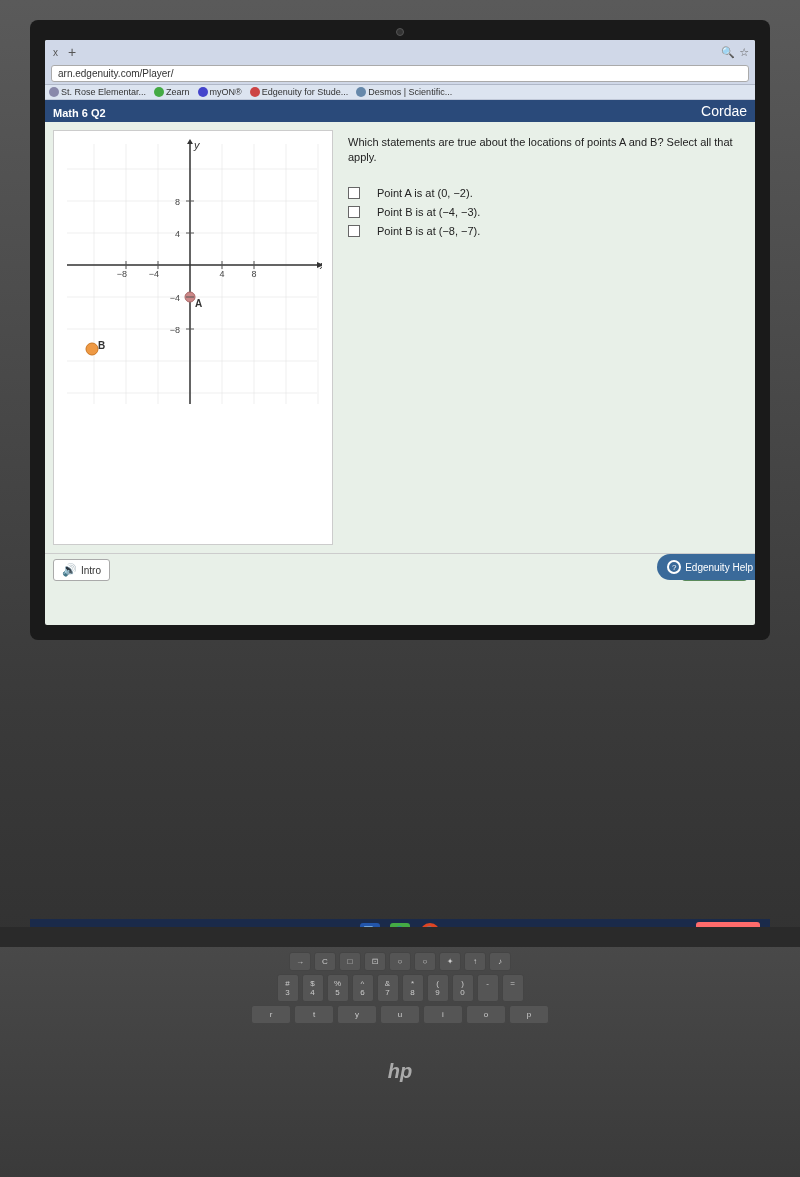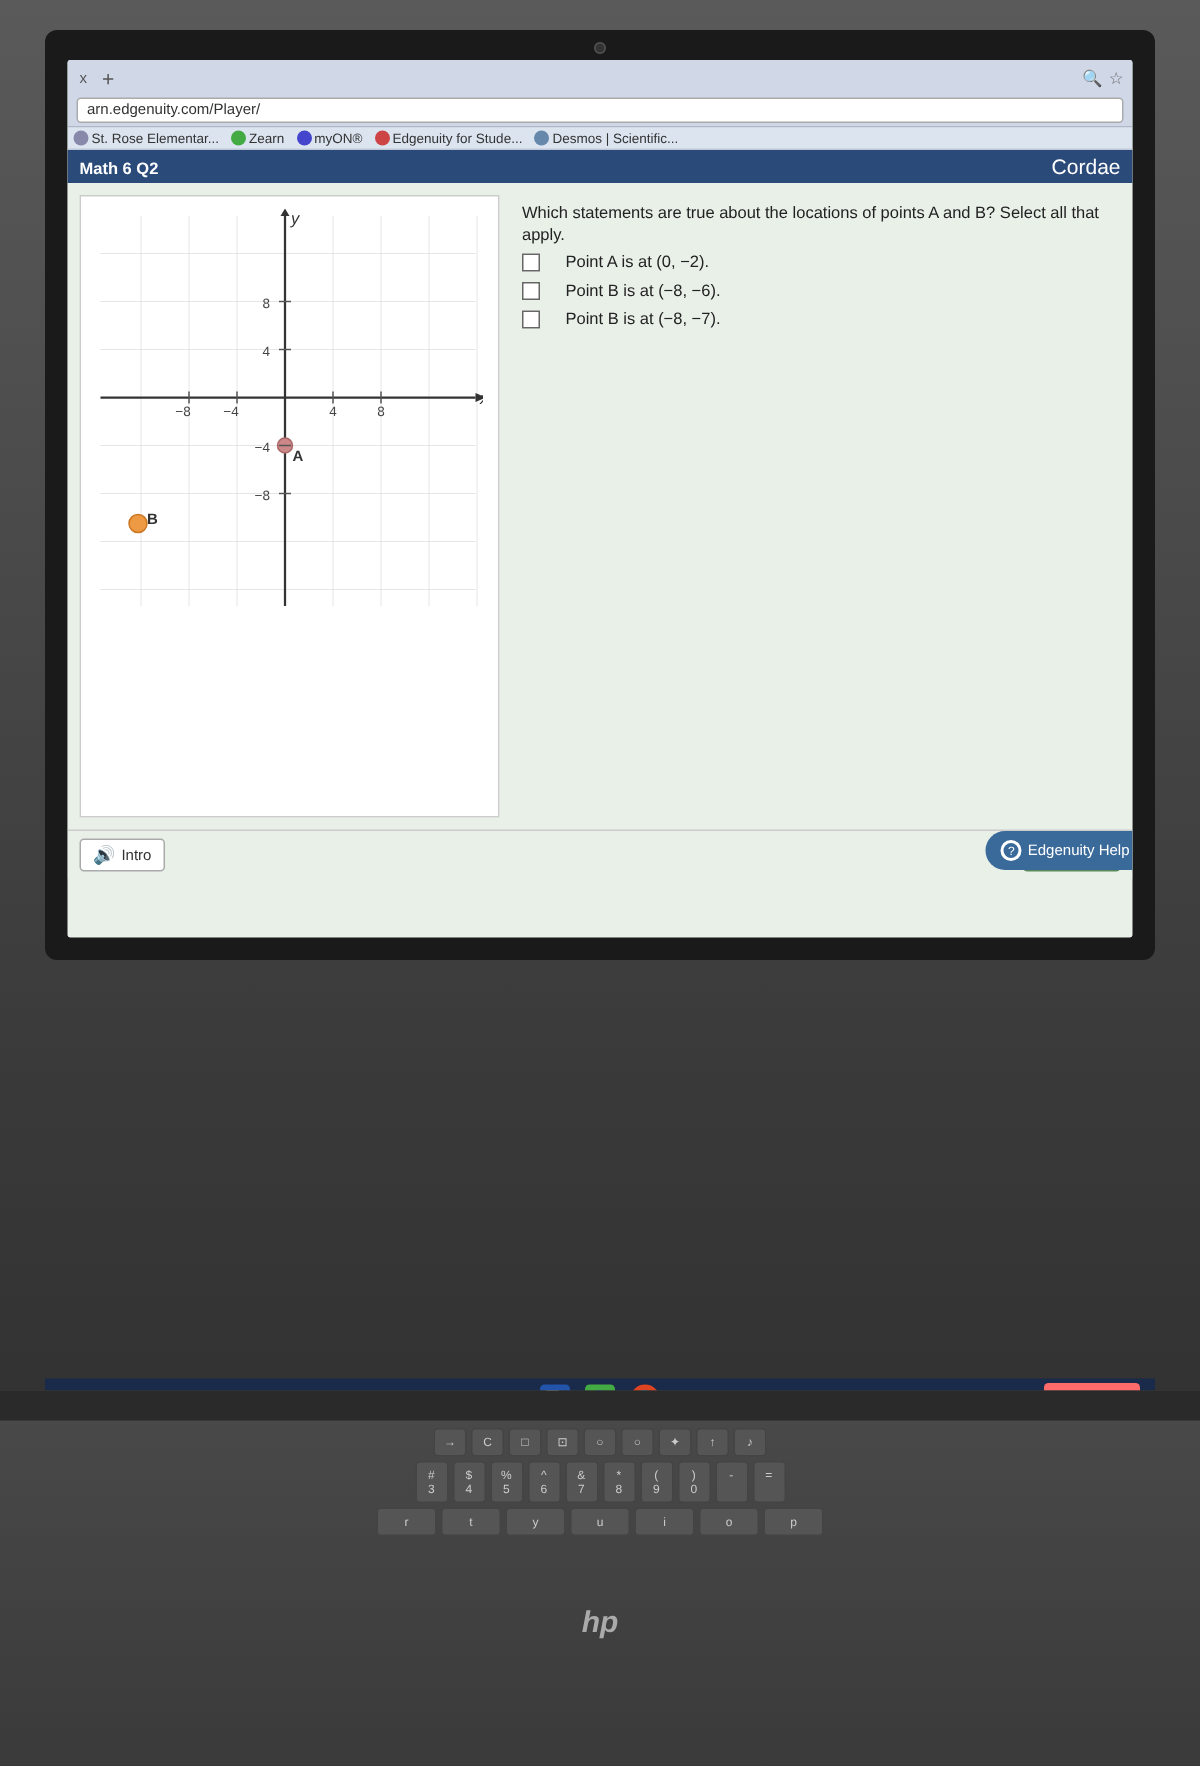--- a/index.html
+++ b/index.html
@@ -179,21 +179,21 @@
 
     
     .questions-area {
       flex: 1;
       padding: 5px;
     }
 
     .question-text {
       font-size: 11px;
       color: #222;
-      margin-bottom: 3px;
+      margin-bottom: 21px;
       line-height: 1.4;
     }
 
     .answer-option {
       display: flex;
       align-items: center;
       gap: 17px;
       margin-bottom: 7px;
       font-size: 11px;
       color: #222;
@@ -315,21 +315,21 @@
     .keyboard-hinge {
       height: 20px;
       background: #2a2a2a;
       display: flex;
       align-items: center;
       justify-content: center;
     }
 
     .hp-logo {
       position: absolute;
-      bottom: 83px;
+      bottom: 94px;
       left: 50%;
       transform: translateX(-50%);
       color: #aaa;
       font-size: 20px;
       font-style: italic;
       font-weight: bold;
       margin-top: 20px;
     }
 
     .keyboard-rows {
@@ -495,21 +495,21 @@
 
             <div class="questions-area">
               <p class="question-text">Which statements are true about the locations of points A and B? Select all that apply.</p>
 
               <div class="answer-option">
                 <span class="answer-checkbox"></span>
                 <span>Point A is at (0, −2).</span>
               </div>
               <div class="answer-option">
                 <span class="answer-checkbox"></span>
-                <span>Point B is at (−8, −6).</span>
+                <span>Point B is at (−4, −3).</span>
               </div>
               <div class="answer-option">
                 <span class="answer-checkbox"></span>
                 <span>Point B is at (−8, −7).</span>
               </div>
             </div>
           </div>
 
           <button class="tutoring-btn">
             <span style="width:14px;height:14px;border-radius:50%;border:2px solid white;display:inline-flex;align-items:center;justify-content:center;font-size:8px;color:white;">?</span>

